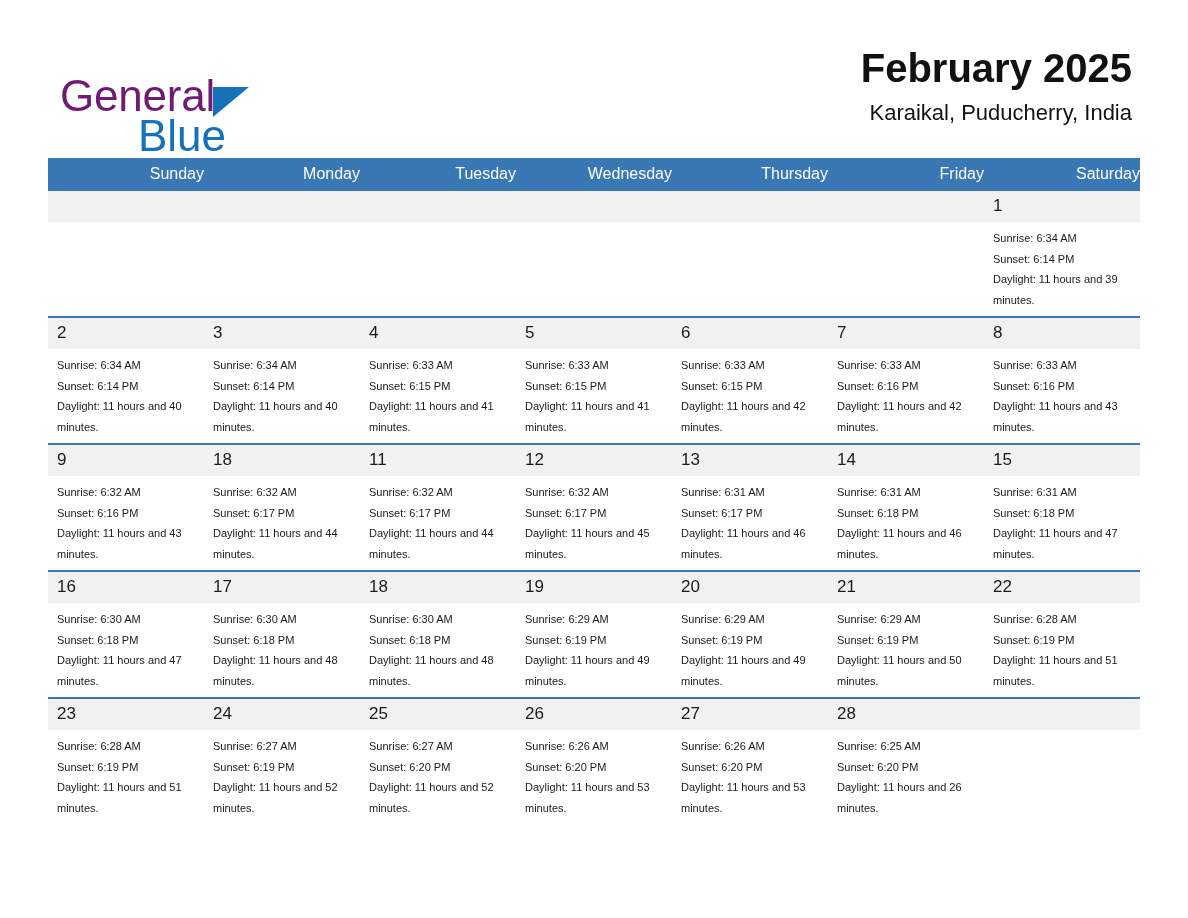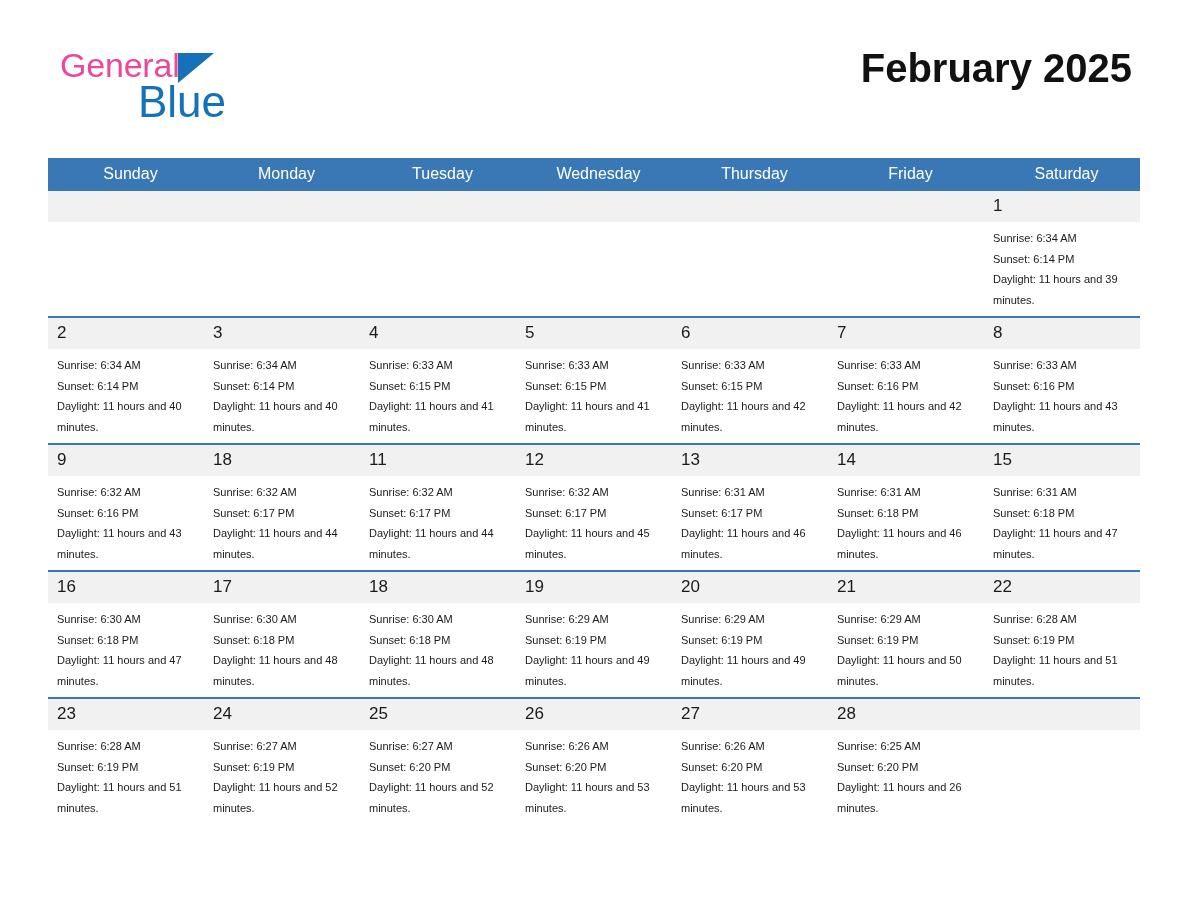--- a/index.html
+++ b/index.html
@@ -28,25 +28,26 @@
     position: relative;
   }
   .logo {
     position: absolute;
     left: 12px;
     top: 48px;
     width: 260px;
     height: 76px;
   }
   .logo-line1 {
-    font-size: 34px;
+    font-size: 44px;
     line-height: 34px;
-    color: #ec4899;
+    color: #701a75;
     letter-spacing: -0.2px;
     display: inline-block;
+    margin-top: 31px;
   }
   .logo-tri {
     display: inline-block;
     width: 0;
     height: 0;
     border-left: 36px solid #1571b8;
     border-bottom: 30px solid transparent;
     vertical-align: -6px;
     margin-left: -2px;
   }
@@ -83,21 +84,21 @@
   .calendar {
     width: 1092px;
     border-collapse: collapse;
     table-layout: fixed;
   }
   .calendar th {
     background: #3a78b5;
     color: #ffffff;
     font-weight: normal;
     font-size: 16px;
-    text-align: center;
+    text-align: right;
     padding: 7px 0 8px 9px;
     height: 18px;
     border: none;
   }
   .calendar td {
     vertical-align: top;
     width: 156px;
     height: 125px;
     padding: 0;
     border: none;
@@ -139,20 +140,21 @@
 
   <div class="header">
 
     <div class="logo">
       <span class="logo-line1">General</span><span class="logo-tri"></span>
       <span class="logo-line2">Blue</span>
     </div>
 
     <div class="title-block">
       <h1 class="cal-title">February 2025</h1>
+      <h2 class="cal-subtitle">Karaikal, Puducherry, India</h2>
     </div>
 
   </div>
 
   <table class="calendar">
     <thead>
       <tr>
         <th>Sunday</th>
         <th>Monday</th>
         <th>Tuesday</th>

